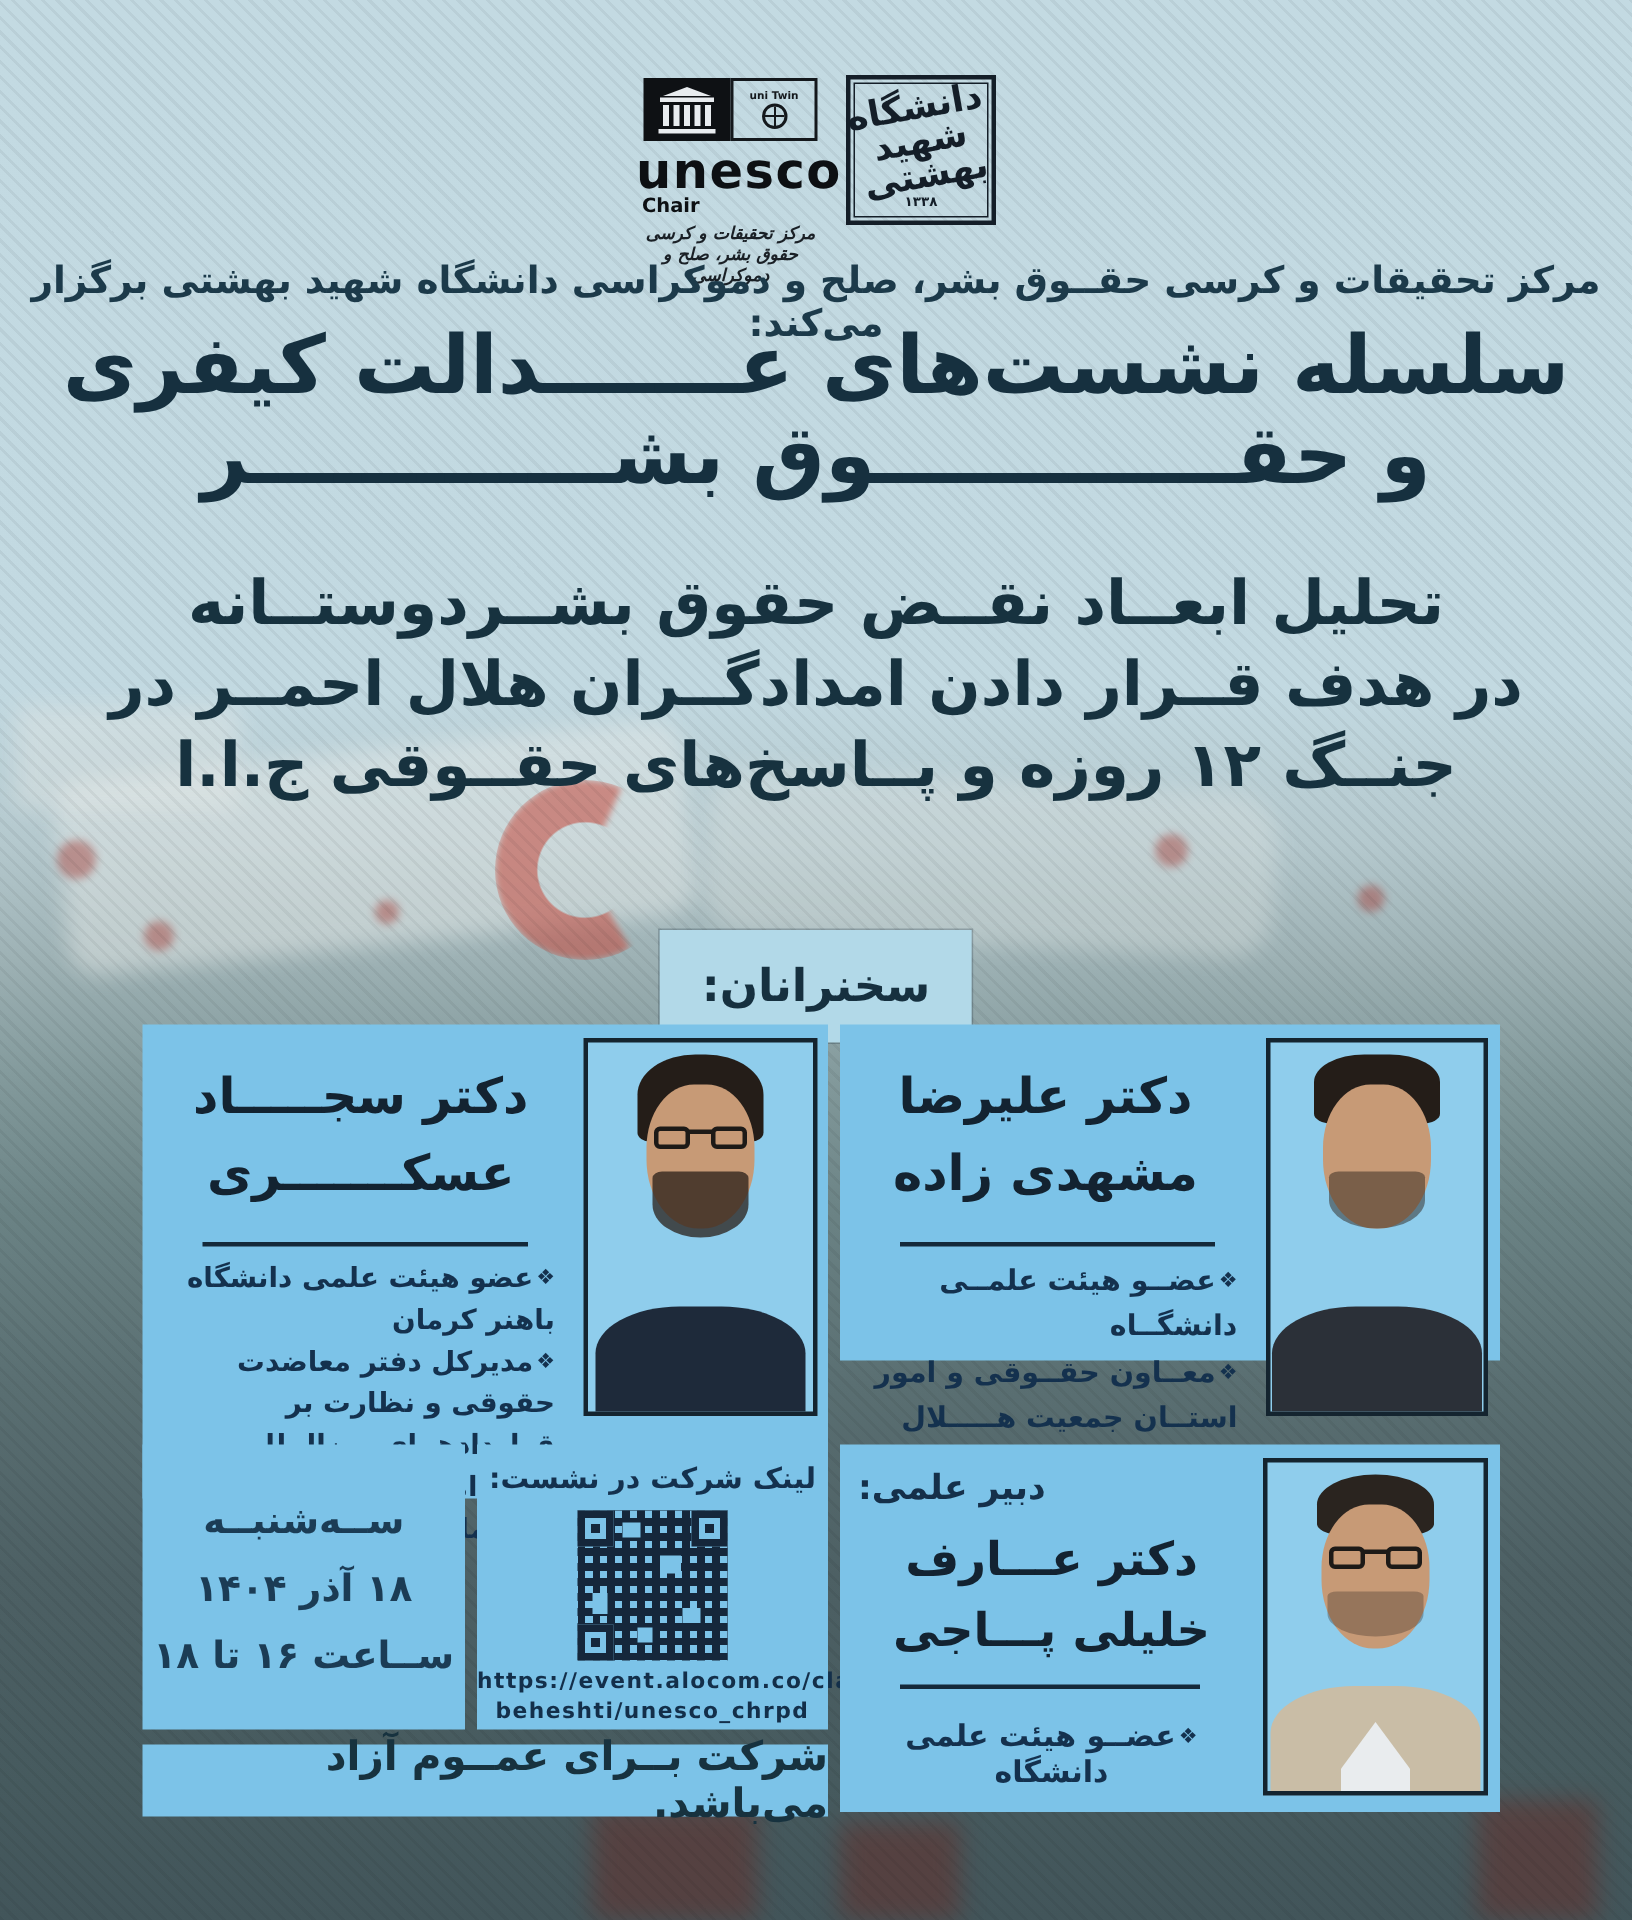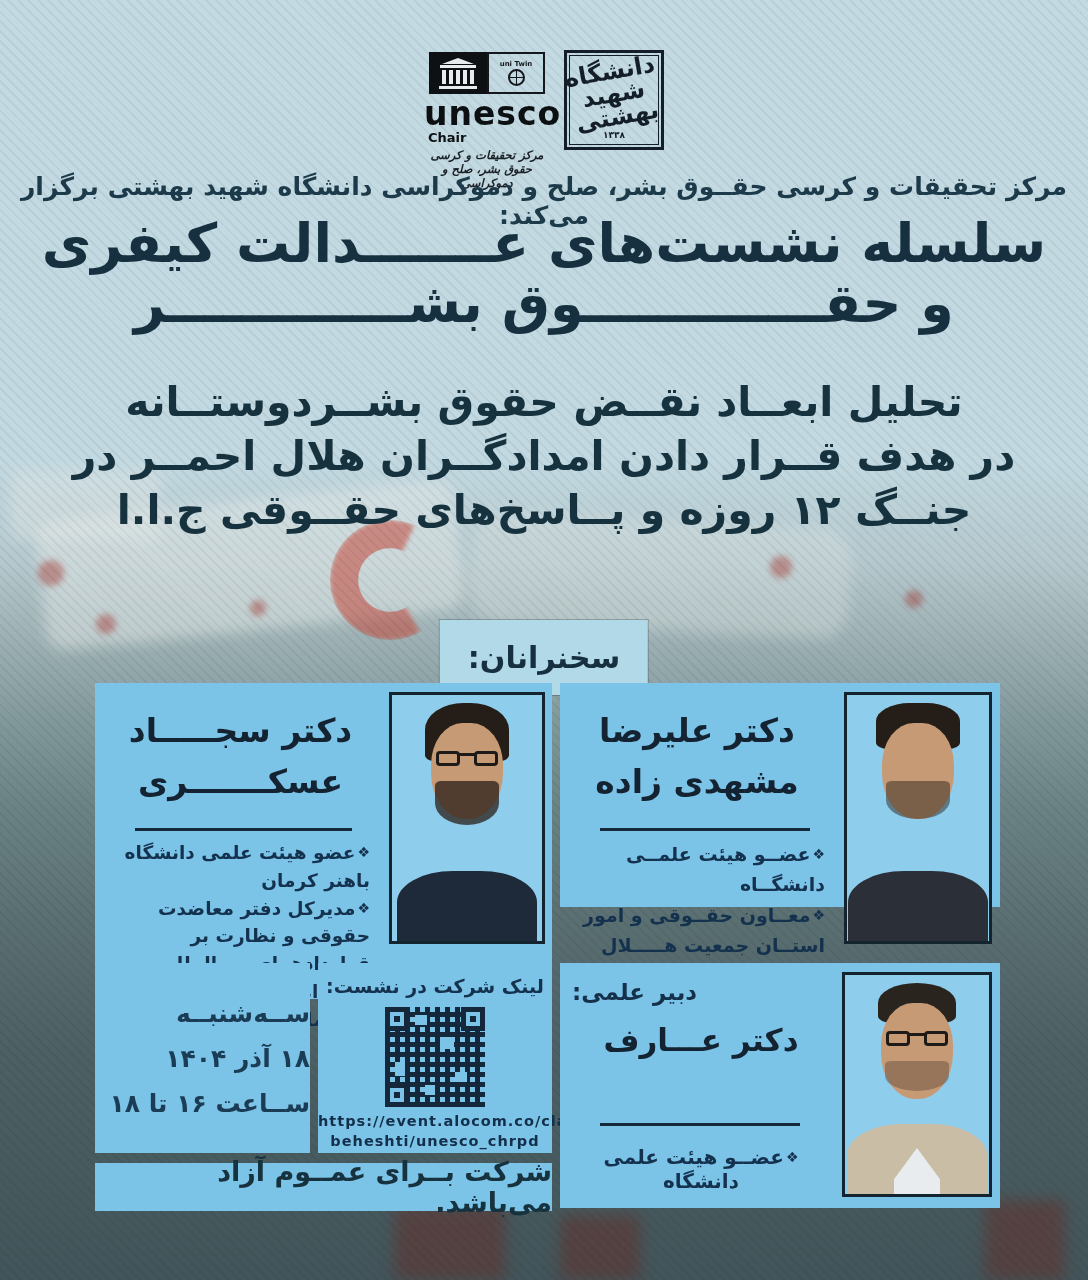--- a/index.html
+++ b/index.html
@@ -67,21 +67,21 @@
   .role{position:absolute;top:16px;right:170px;left:12px;text-align:left;font-size:23px;font-weight:bold;color:#15304a;}
   .divider{position:absolute;height:3px;background:#14293a;}
   .card1 .divider{right:200px;left:40px;top:145px;}
   .card2 .divider{right:190px;left:40px;top:145px;}
   .card-sec .divider{right:200px;left:40px;top:160px;}
   .bullets{position:absolute;top:156px;right:182px;left:10px;font-size:18.5px;font-weight:800;line-height:1.5;color:#14314e;text-align:right;}
   .card2 .bullets{right:175px;font-size:19px;line-height:1.6;}
   .sec-bullet{position:absolute;top:182px;right:170px;left:12px;text-align:center;font-size:20px;font-weight:800;color:#14314e;}
   .marker{font-size:14px;vertical-align:2px;padding-left:2px;}
   
-  .date-lines{position:absolute;inset:0;display:flex;flex-direction:column;align-items:flex-start;justify-content:center;gap:16px;
+  .date-lines{position:absolute;inset:0;display:flex;flex-direction:column;align-items:center;justify-content:center;gap:16px;
     font-size:25px;font-weight:800;color:#1b3c55;}
   
   .qr-label{position:absolute;top:12px;left:0;width:100%;text-align:center;font-size:19px;font-weight:800;color:#14314e;}
   .qr{position:absolute;left:50%;top:44px;transform:translateX(-50%);width:100px;height:100px;
     background:
       repeating-linear-gradient(90deg,#15273b 0 5px,transparent 5px 10px),
       repeating-linear-gradient(0deg,#15273b 0 5px,rgba(124,195,232,.9) 5px 10px);}
   .qr i{position:absolute;background:#7cc3e8;}
   .finder{position:absolute;width:24px;height:24px;border:5px solid #15273b;box-sizing:border-box;background:#7cc3e8;}
   .finder::after{content:"";position:absolute;left:4px;top:4px;width:6px;height:6px;background:#15273b;}
@@ -240,20 +240,21 @@
         <div class="p-hair"></div>
         <div class="p-face"></div>
       <div class="p-beard"></div>
         <div class="p-glasses">
           <i></i>
         </div>
     </div>
     <div class="role rtl">دبیر علمی:</div>
     <div class="name rtl">
       <span>دکتر عـــارف</span><br>
+      <span>خلیلی پـــاجی</span>
     </div>
     <div class="divider"></div>
     <div class="sec-bullet rtl">
       <span class="marker">❖</span><span>عضــو هیئت علمی دانشگاه</span>
     </div>
   </div>
 
   <div class="card banner">
     <div class="banner-text rtl">شرکت بــرای عمــوم آزاد می‌باشد.</div>
   </div>

